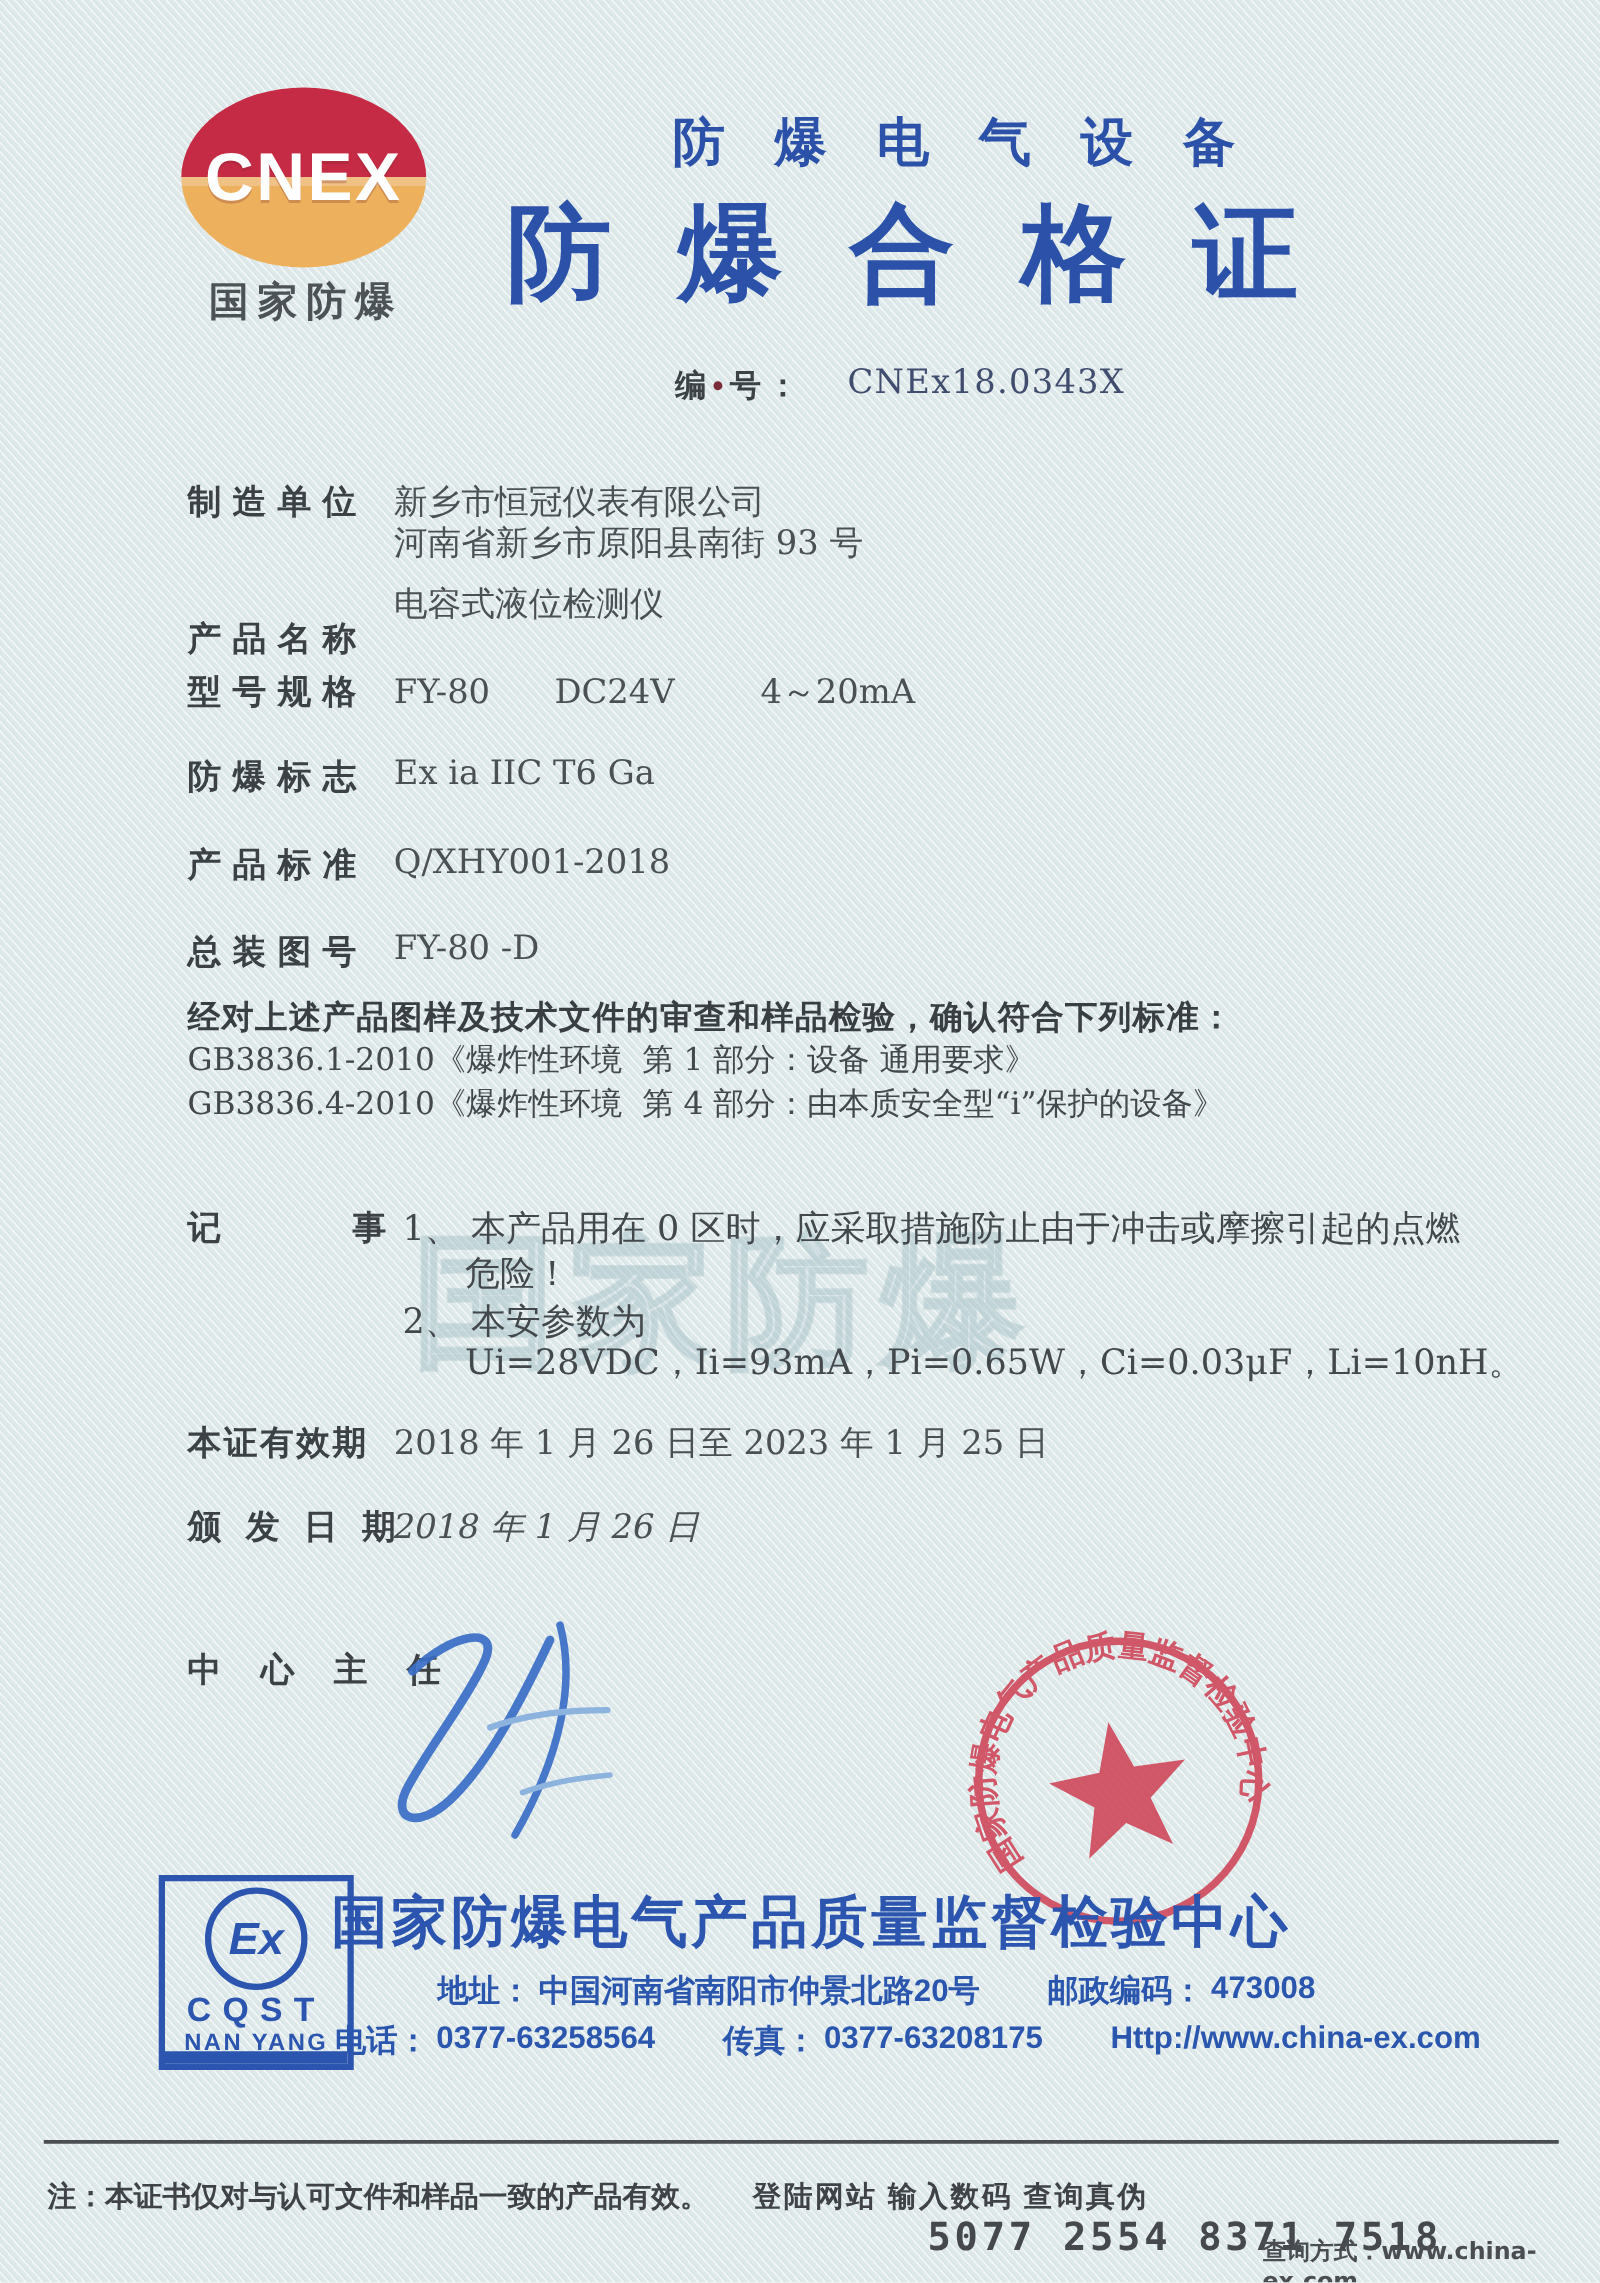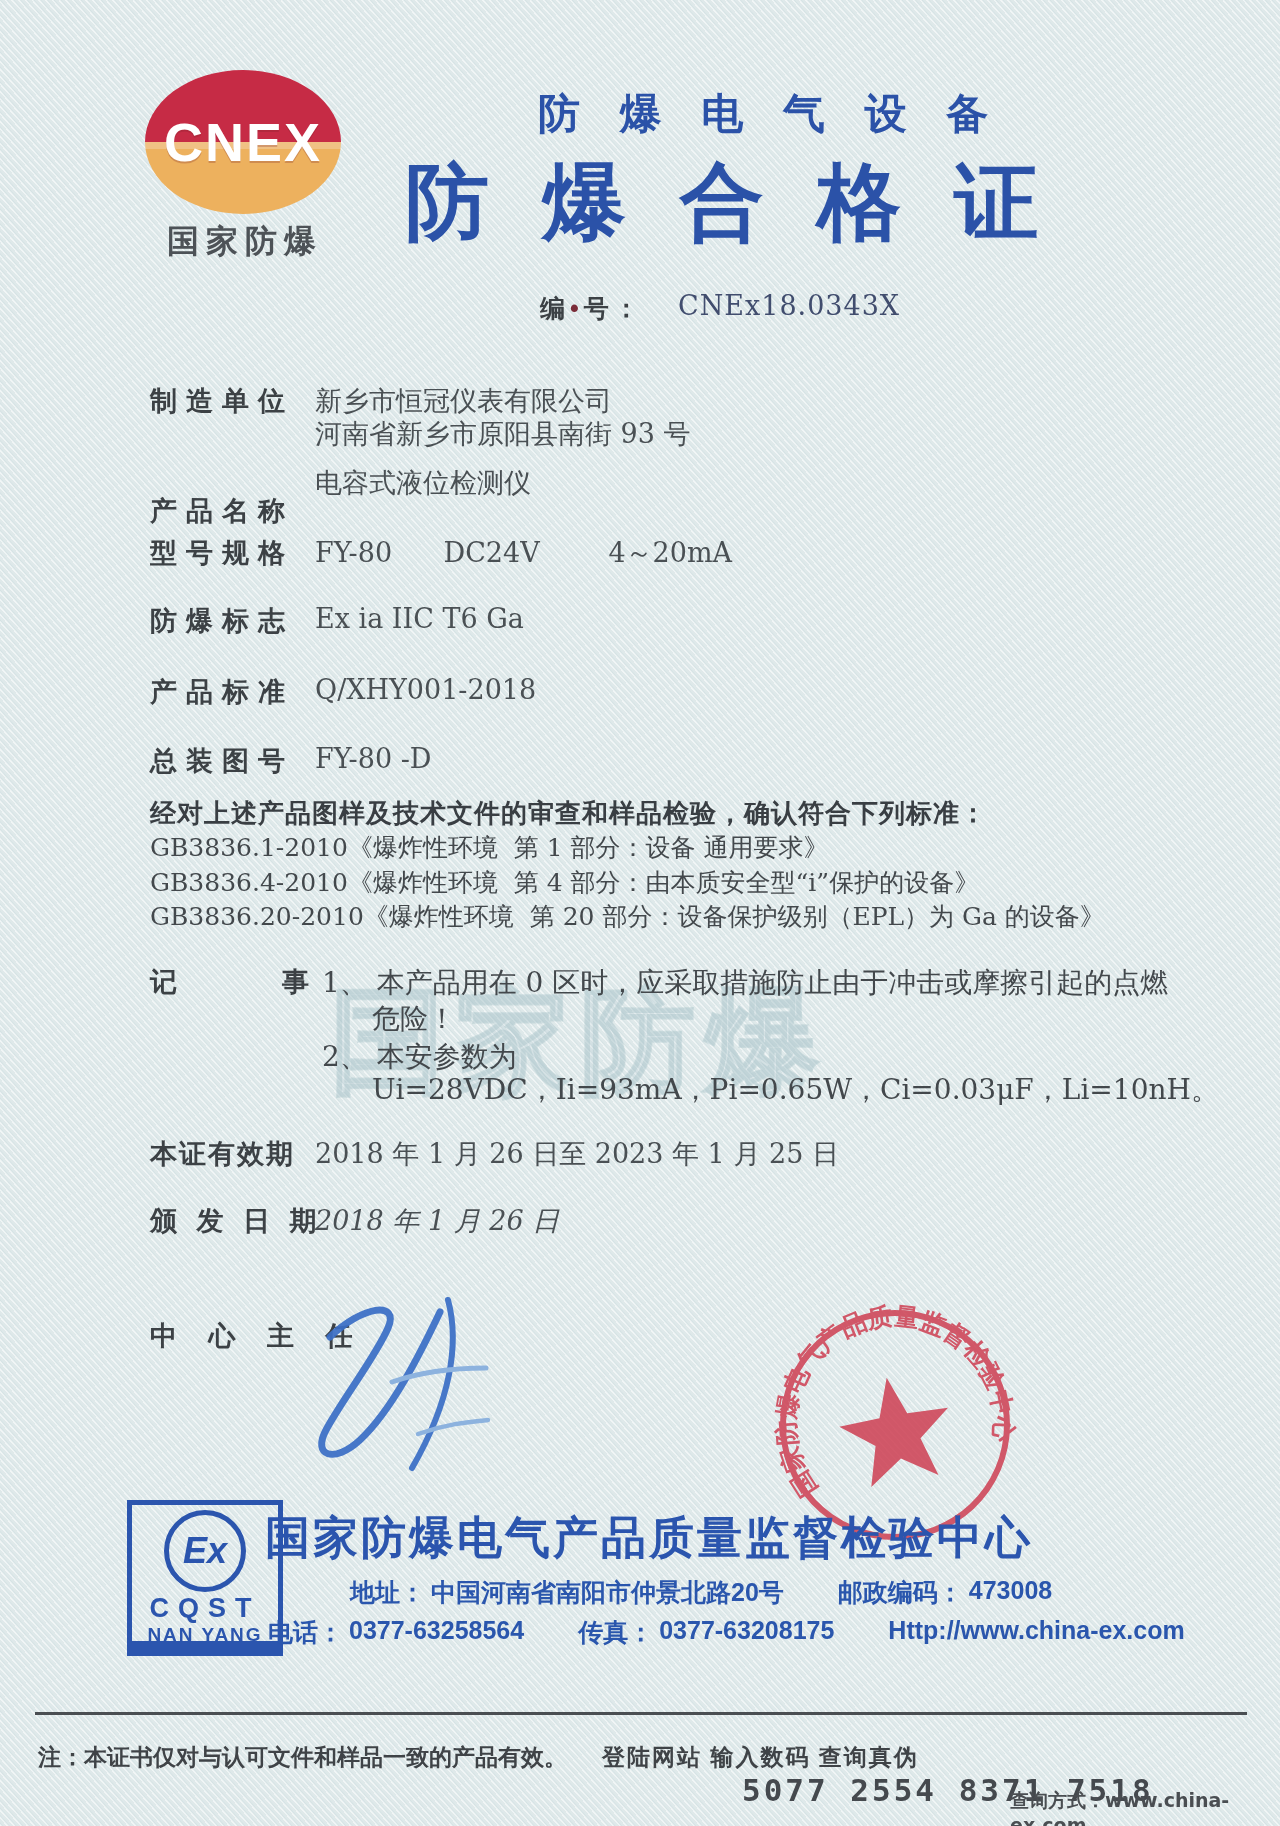--- a/index.html
+++ b/index.html
@@ -94,21 +94,20 @@
 
   <div class="abs lbl" style="left:150px;top:674px;">产品标准</div>
   <div class="abs val" style="left:315px;top:674px;">Q/XHY001-2018</div>
 
   <div class="abs lbl" style="left:150px;top:743px;">总装图号</div>
   <div class="abs val" style="left:315px;top:743px;">FY-80 -D</div>
 
   <div class="abs intro" style="left:150px;top:796px;">经对上述产品图样及技术文件的审查和样品检验，确认符合下列标准：</div>
   <div class="abs std" style="left:150px;top:831px;">GB3836.1-2010《爆炸性环境  第 1 部分：设备 通用要求》</div>
   <div class="abs std" style="left:150px;top:866px;">GB3836.4-2010《爆炸性环境  第 4 部分：由本质安全型“i”保护的设备》</div>
-  <div class="abs std" style="left:150px;top:900px;">GB3836.20-2010《爆炸性环境  第 20 部分：设备保护级别（EPL）为 Ga 的设备》</div>
 
   <div class="abs lbl" style="left:150px;top:964px;letter-spacing:30px;">记  事</div>
   <div class="abs note-line" style="left:322px;top:964px;">1、 本产品用在 0 区时，应采取措施防止由于冲击或摩擦引起的点燃</div>
   <div class="abs note-line" style="left:372px;top:1000px;">危险！</div>
   <div class="abs note-line" style="left:322px;top:1038px;">2、 本安参数为</div>
   <div class="abs note-line" style="left:372px;top:1071px;">Ui=28VDC，Ii=93mA，Pi=0.65W，Ci=0.03μF，Li=10nH。</div>
 
   <div class="abs lbl lbl5" style="left:150px;top:1136px;">本证有效期</div>
   <div class="abs val" style="left:315px;top:1136px;">2018 年 1 月 26 日至 2023 年 1 月 25 日</div>
 

